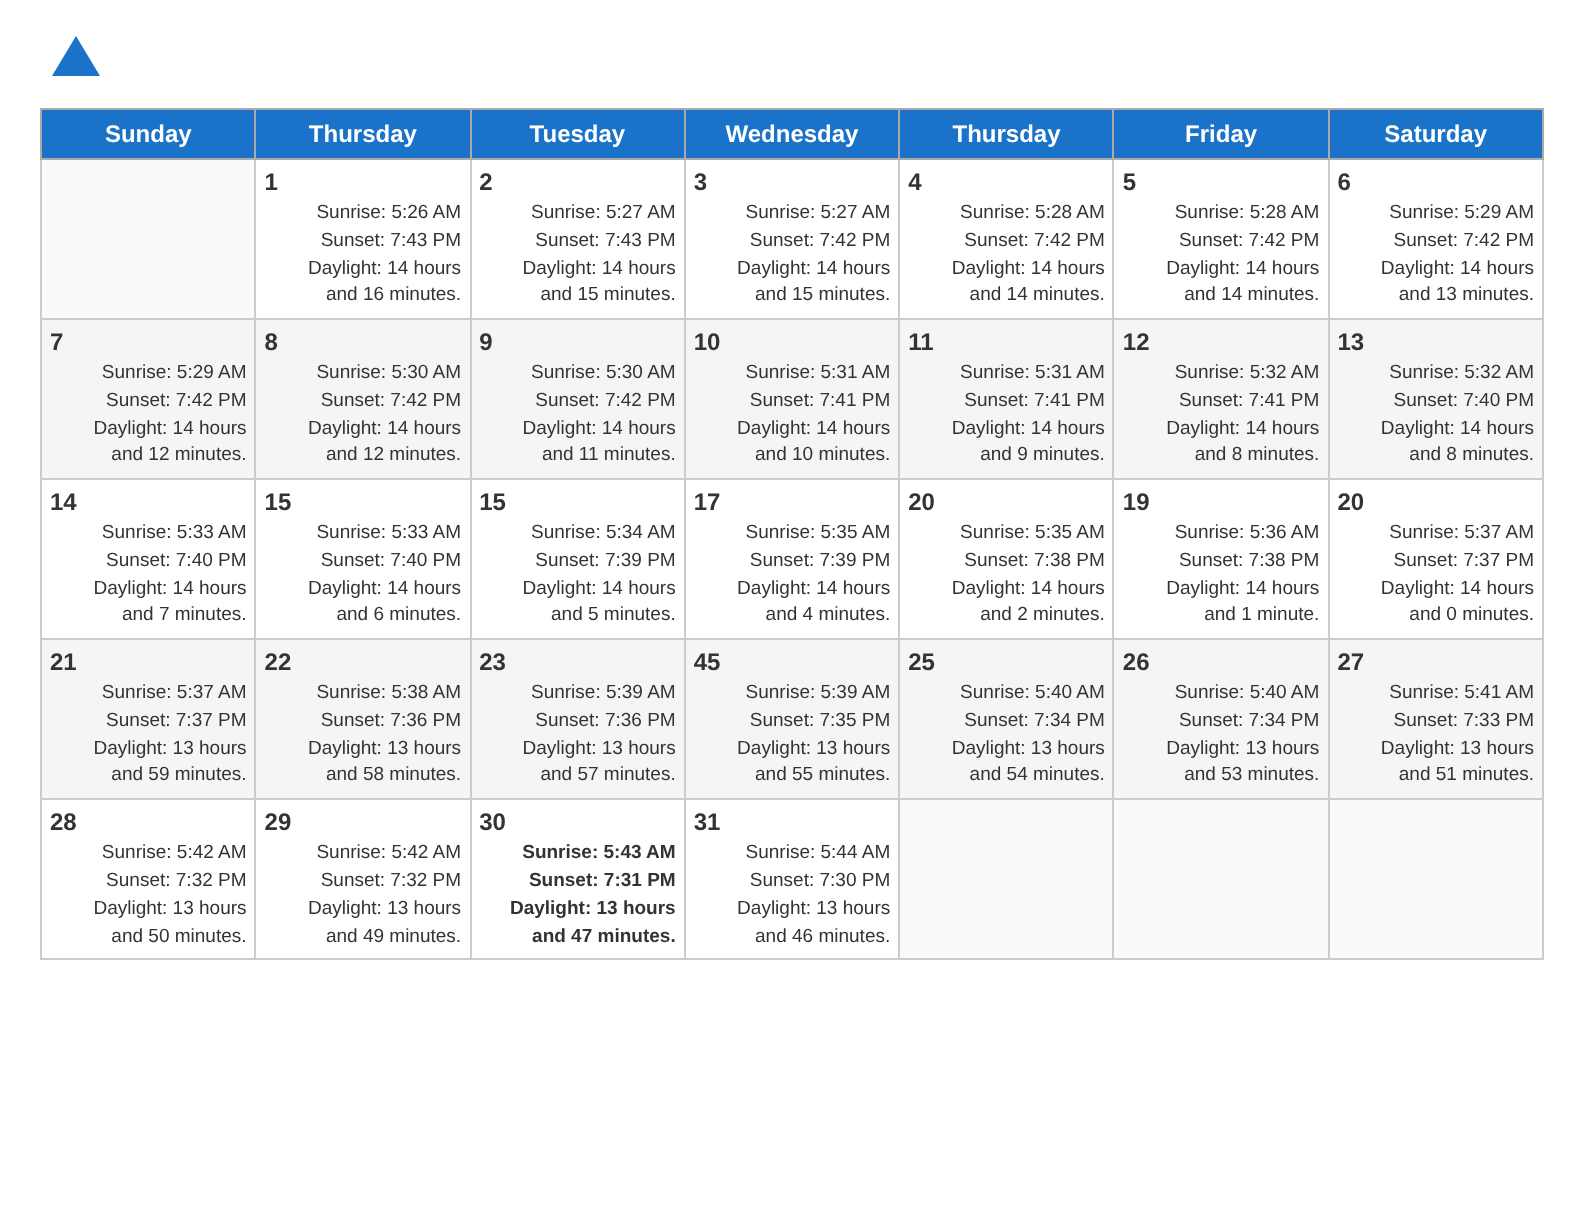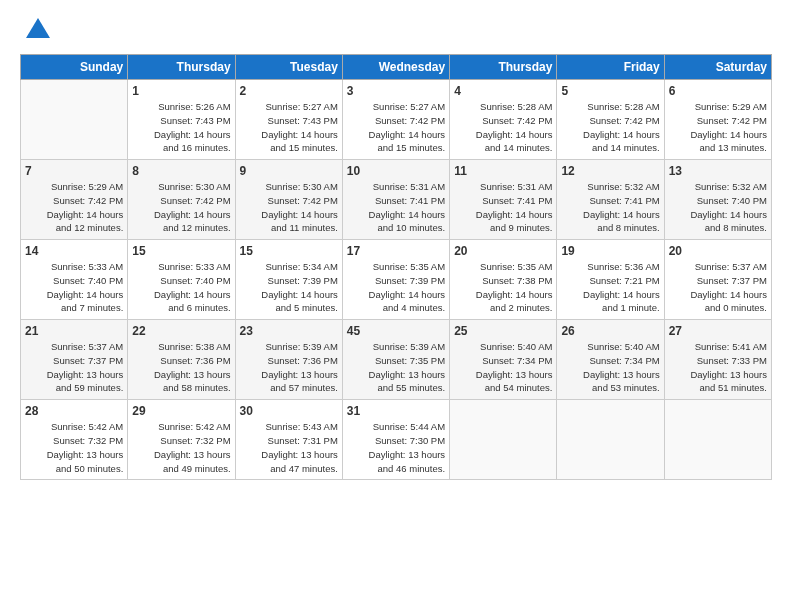--- a/index.html
+++ b/index.html
@@ -61,21 +61,21 @@
       width: 100%;
       border-collapse: collapse;
       table-layout: fixed;
     }
     thead tr th {
       background-color: #1a73c8;
       color: #fff;
       font-size: 12px;
       font-weight: bold;
       padding: 5px 4px;
-      text-align: right;
+      text-align: center;
       border: 1px solid #aaa;
     }
     tbody tr {
       background: #fff;
     }
     tbody tr:nth-child(even) {
       background: #f5f5f5;
     }
     tbody tr td {
       border: 1px solid #ccc;
@@ -262,21 +262,21 @@
           <td>
             <span class="day-num">20</span>
             <div class="day-info" style="white-space: pre-line;">Sunrise: 5:35 AM
 Sunset: 7:38 PM
 Daylight: 14 hours
 and 2 minutes.</div>
           </td>
           <td>
             <span class="day-num">19</span>
             <div class="day-info" style="white-space: pre-line;">Sunrise: 5:36 AM
-Sunset: 7:21 PM
+Sunset: 7:38 PM
 Daylight: 14 hours
 and 1 minute.</div>
           </td>
           <td>
             <span class="day-num">20</span>
             <div class="day-info" style="white-space: pre-line;">Sunrise: 5:37 AM
 Sunset: 7:37 PM
 Daylight: 14 hours
 and 0 minutes.</div>
           </td>
@@ -342,21 +342,21 @@
           </td>
           <td>
             <span class="day-num">29</span>
             <div class="day-info" style="white-space: pre-line;">Sunrise: 5:42 AM
 Sunset: 7:32 PM
 Daylight: 13 hours
 and 49 minutes.</div>
           </td>
           <td>
             <span class="day-num">30</span>
-            <div class="day-info" style="white-space: pre-line;">Sunrise: 5:43 AM
+            <div class="day-info" style="white-space: pre-line; font-weight: bold;">Sunrise: 5:43 AM
 Sunset: 7:31 PM
 Daylight: 13 hours
 and 47 minutes.</div>
           </td>
           <td>
             <span class="day-num">31</span>
             <div class="day-info" style="white-space: pre-line;">Sunrise: 5:44 AM
 Sunset: 7:30 PM
 Daylight: 13 hours
 and 46 minutes.</div>

